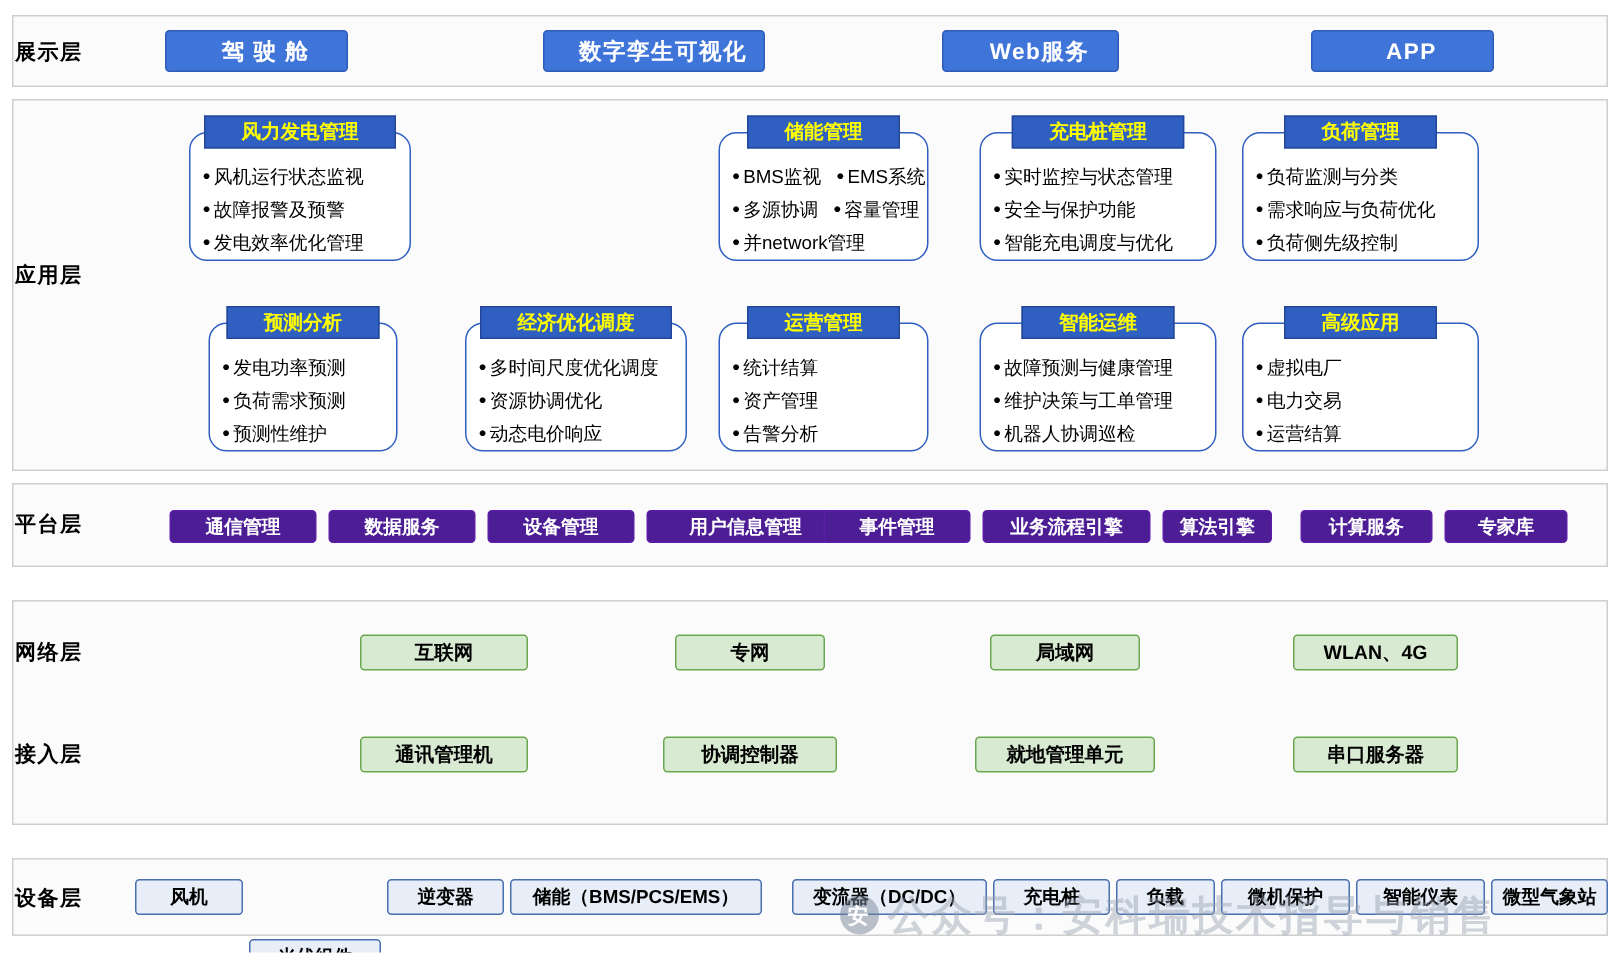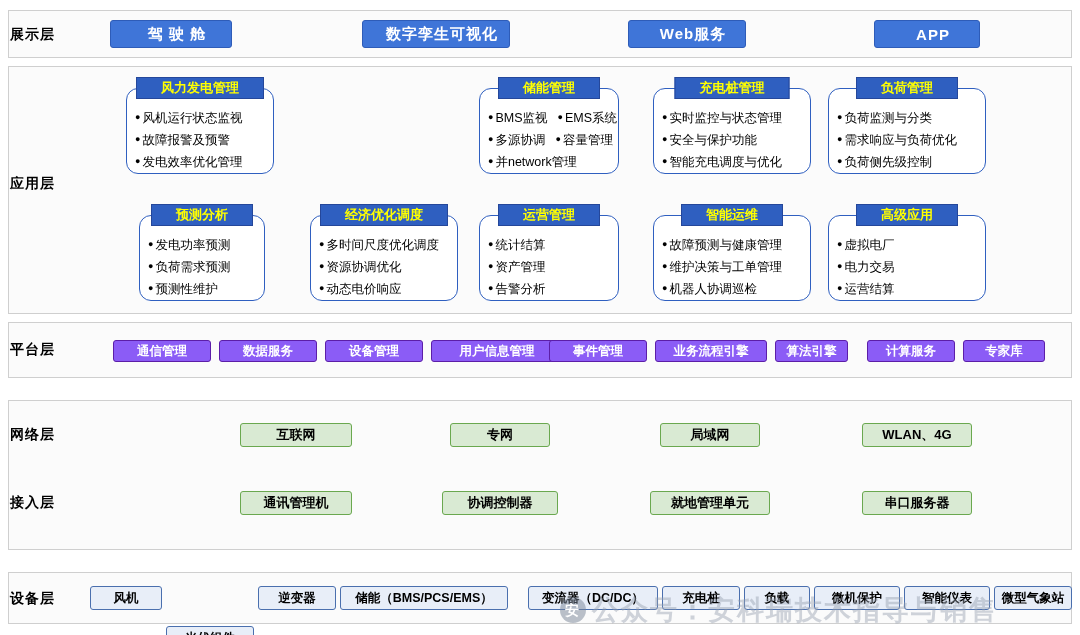--- a/index.html
+++ b/index.html
@@ -97,21 +97,21 @@
     content: "\25CF";
     font-size: 9px;
     vertical-align: 2px;
     margin-right: 2px;
   }
 
   
   .plat-chip {
     position: absolute;
     box-sizing: border-box;
-    background: #8b5cf6;
+    background: #4c1d95;
     border: 1px solid #5c1ea8;
     border-radius: 3px;
     color: #ffffff;
     font-weight: bold;
     font-size: 12.5px;
     display: flex;
     align-items: center;
     justify-content: center;
     height: 22px;
     white-space: nowrap;
@@ -188,21 +188,21 @@
 
   <div class="disp-btn" style="left:110px; top:20px; width:122px; height:28px;">
     <span>驾 驶 舱</span>
   </div>
   <div class="disp-btn" style="left:362px; top:20px; width:148px; height:28px;">
     <span>数字孪生可视化</span>
   </div>
   <div class="disp-btn" style="left:628px; top:20px; width:118px; height:28px;">
     <span>Web服务</span>
   </div>
-  <div class="disp-btn" style="left:874px; top:20px; width:106px; height:28px;">
+  <div class="disp-btn" style="left:874px; top:20px; width:122px; height:28px;">
     <span>APP</span>
   </div>
 
   <div class="band" style="left:8px; top:66px; width:1064px; height:248px;"></div>
   <div class="band-label" style="top:175px;">应用层</div>
 
   <div class="app-card" style="left:126px; top:88px; width:148px; height:86px;">
     <div class="app-title">风力发电管理</div>
     <div class="app-items">
       <div class="app-row">

